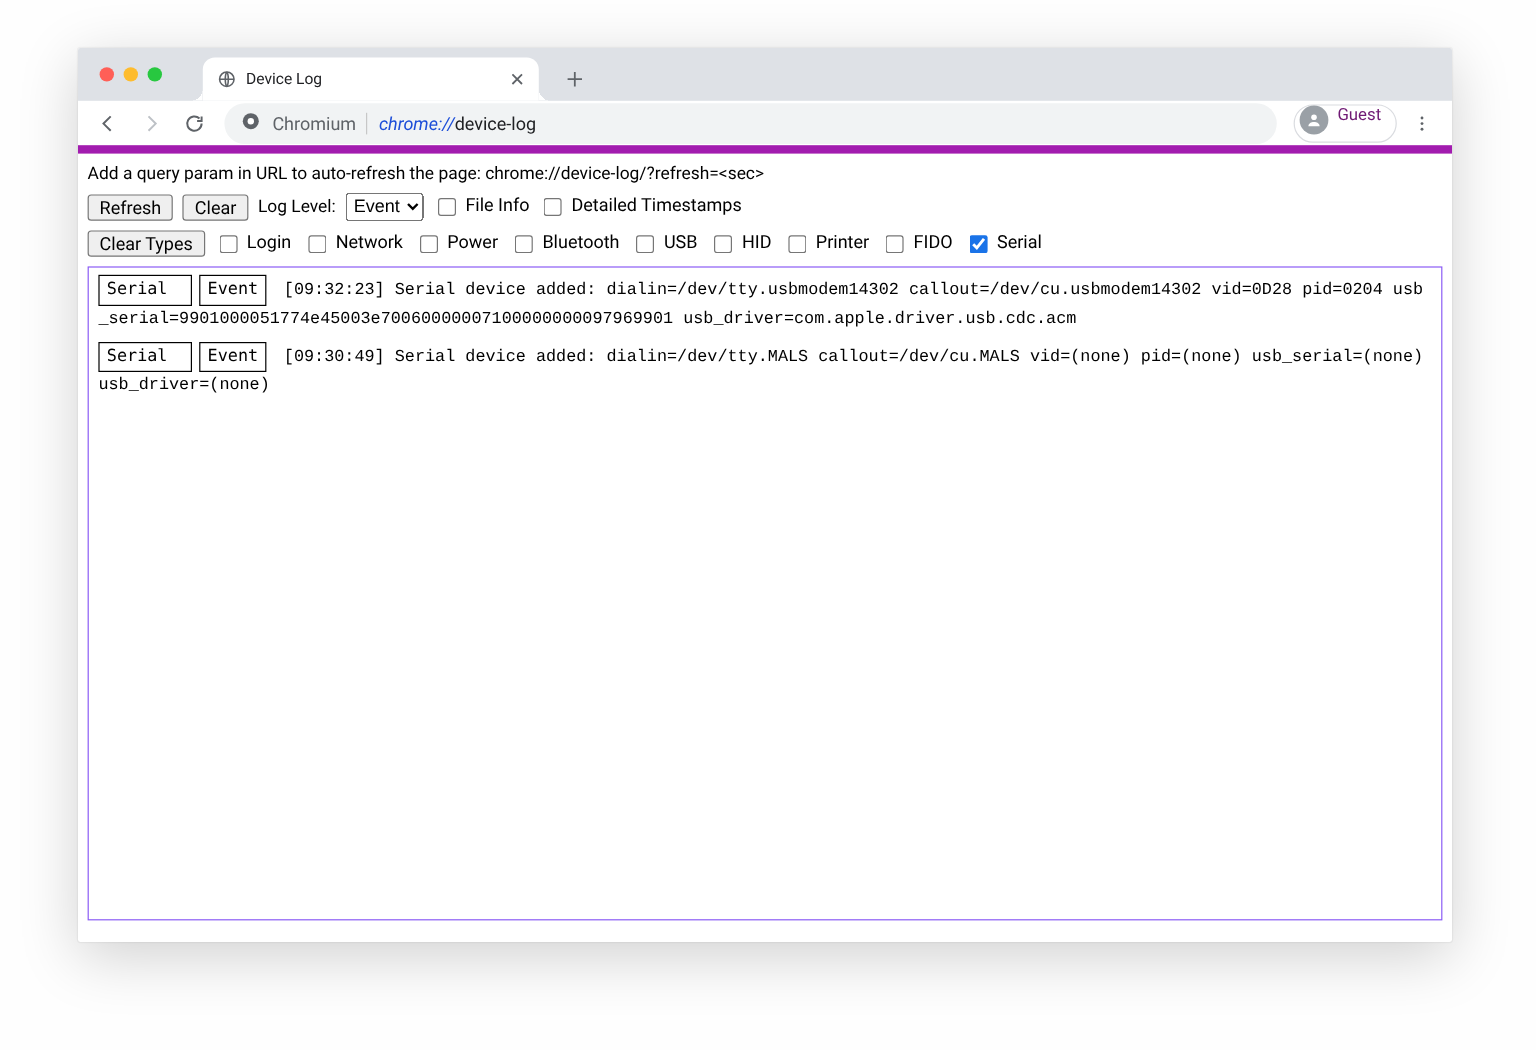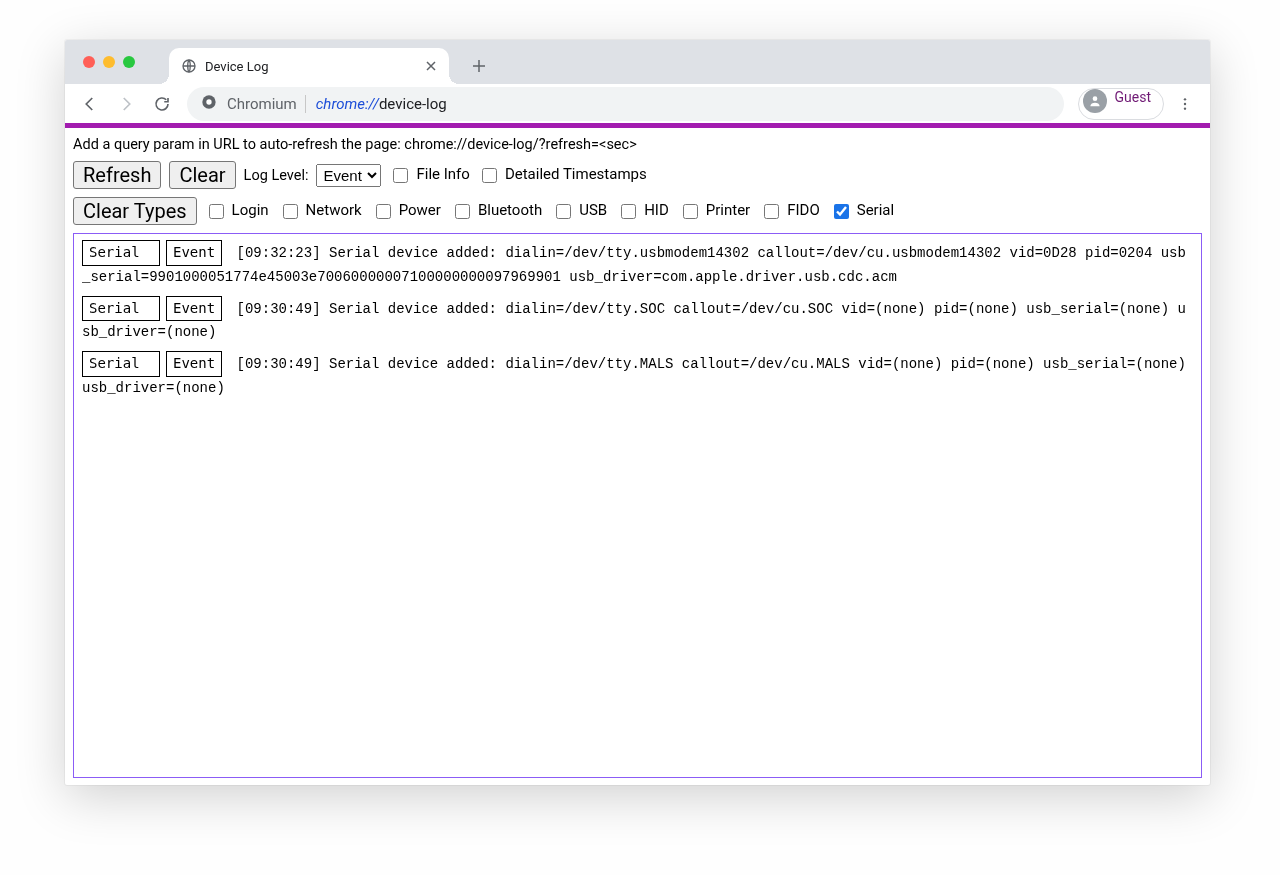--- a/index.html
+++ b/index.html
@@ -62,21 +62,21 @@
   .tab-close { width:16px; height:16px; display:flex; align-items:center; justify-content:center; border-radius:50%; cursor:pointer;}
   .newtab {
     width:28px; height:28px; display:flex; align-items:center; justify-content:center;
     margin-left:16px; margin-bottom:4px; cursor:pointer; border-radius:4px;
   }
   
   .toolbar {
     height:44px; background:#fff;
     display:flex; align-items:center;
     padding:0 8px;
-    border-bottom:5px solid #a21caf;
+    border-bottom:7px solid #a21caf;
     gap:2px;
   }
   .nav-btn {
     width:34px; height:34px; display:flex; align-items:center; justify-content:center;
     border-radius:50%; cursor:pointer;
     color:#5f6368;
   }
   .nav-btn.disabled{ color:#bdc1c6; cursor:default;}
   .omnibox {
     flex:1; height:34px; background:#f1f3f4; border-radius:17px;
@@ -92,21 +92,21 @@
     height:32px; border:1px solid #dadce0; border-radius:16px;
     display:flex; align-items:flex-start; padding:0 12px 0 4px; gap:8px;
     font-size:14px; color:#701a75; margin-left:6px; cursor:pointer;
   }
   .avatar { width:24px; height:24px; border-radius:50%; background:#9aa0a6; display:flex; align-items:center; justify-content:center;}
   .menu-btn { width:34px; height:34px; display:flex; align-items:center; justify-content:center; cursor:pointer; color:#5f6368; border-radius:50%; margin-left:2px;}
   
   .content { flex:1; overflow:auto; padding:6px 6px 6px 6px; font-size:14.5px; }
   .hint { margin:2px 2px 8px 2px; }
   .controls-row { display:flex; align-items:center; flex-wrap:wrap; gap:8px; margin:2px 2px 8px 2px; }
-  .btn { border:1px solid #767676; background:#efefef; padding:1px 9px; font-size:20px; border-radius:3px; cursor:pointer; font-family:inherit;}
+  .btn { border:1px solid #767676; background:#efefef; padding:1px 9px; font-size:15px; border-radius:3px; cursor:pointer; font-family:inherit;}
   label.inline { display:inline-flex; align-items:flex-start; gap:5px; font-size:15px;}
   select { font-size:15px; padding:1px 2px;}
   input[type=checkbox]{ width:15px; height:15px; accent-color:#1a73e8;}
   .log-box {
     border:1px solid #8b5cf6; margin:4px 2px;
     padding:6px 8px;
     font-family: Menlo, Consolas, 'Courier New', monospace;
     font-size:14px; line-height:1.7;
     height:545px;
   }
@@ -258,17 +258,16 @@
           </label>
           <label class="inline">
             <input type="checkbox" checked="" style="">
             <span>Serial</span>
           </label>
         </span>
     </div>
 
     <div class="log-box" id="log-box">
         <div class="log-entry"><span class="chip source">Serial</span><span class="chip level">Event</span><span class="ts"> [09:32:23] </span><span class="msg">Serial device added: dialin=/dev/tty.usbmodem14302 callout=/dev/cu.usbmodem14302 vid=0D28 pid=0204 usb_serial=9901000051774e45003e70060000007100000000097969901 usb_driver=com.apple.driver.usb.cdc.acm</span></div>
-        <div class="log-entry"><span class="chip source">Serial</span><span class="chip level">Event</span><span class="ts"> [09:30:49] </span><span class="msg">Serial device added: dialin=/dev/tty.SOC callout=/dev/cu.SOC vid=(none) pid=(none) usb_serial=(none) usb_driver=(none)</span></div>
         <div class="log-entry"><span class="chip source">Serial</span><span class="chip level">Event</span><span class="ts"> [09:30:49] </span><span class="msg">Serial device added: dialin=/dev/tty.MALS callout=/dev/cu.MALS vid=(none) pid=(none) usb_serial=(none) usb_driver=(none)</span></div>
       </div>
   </div>
 </div>
 
 </body></html>

